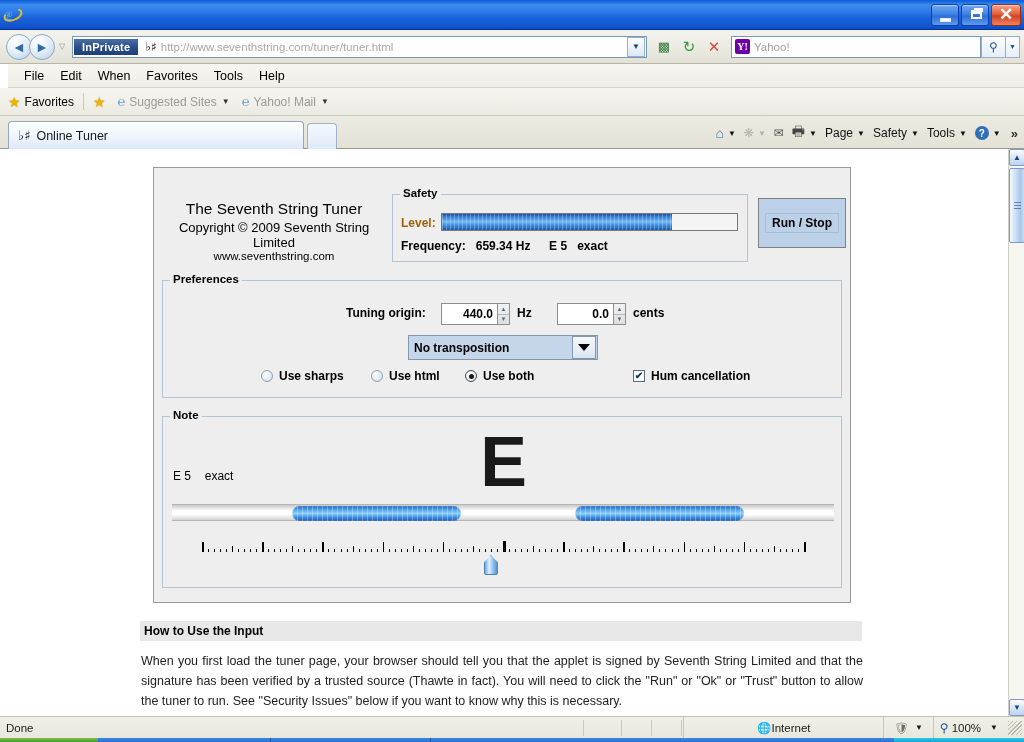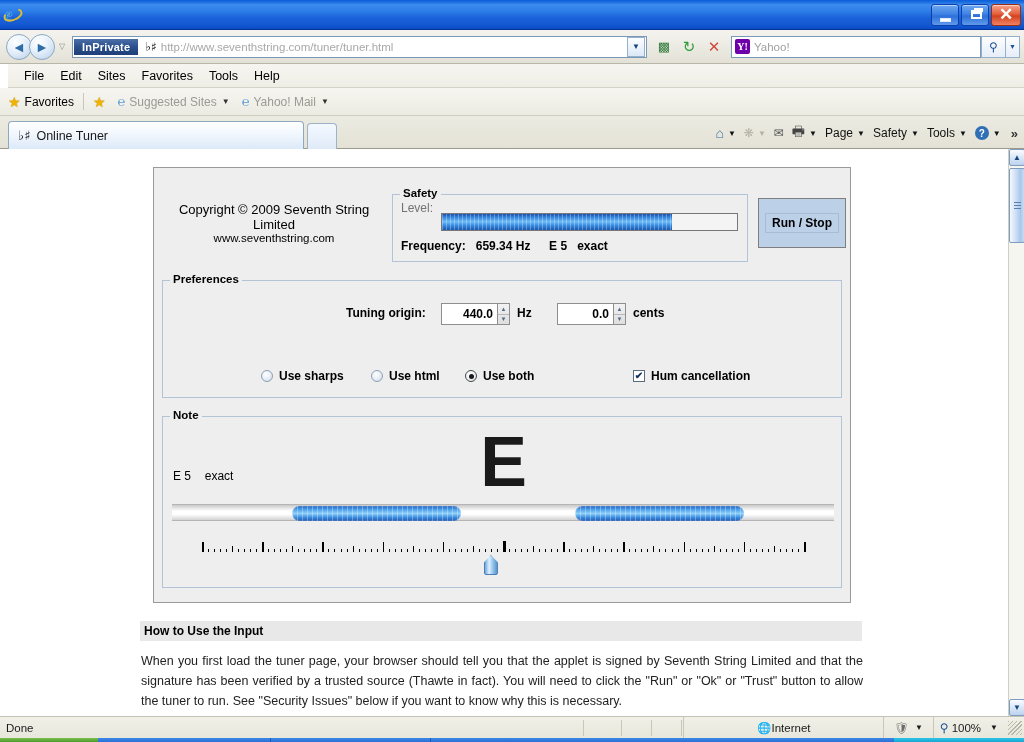--- a/index.html
+++ b/index.html
@@ -195,21 +195,21 @@
   .brand .l3 { font-size:11.5px; color:#000; }
 
   .grp {
     position:absolute; border:1px solid #b3c4d6; background:transparent;
   }
   .grp > .legend {
     position:absolute; top:-8px; left:7px; background:#eeeeee;
     padding: 0 3px; font-size:11.5px; font-weight:bold; color:#000;
   }
   #g-input { left:238px; top:26px; width:356px; height:68px; }
-  .lvl-label { position:absolute; left:8px; top:6px; font-size:12px; font-weight:normal; color:#737373; }
+  .lvl-label { position:absolute; left:8px; top:21px; font-size:12px; font-weight:bold; color:#a16207; }
   .lvl-track {
     position:absolute; left:48px; top:18px; width:297px; height:18px;
     background:#f4f4f4; border:1px solid #777;
   }
   .lvl-fill {
     position:absolute; left:0; top:0; height:16px; width:232px;
     background:
       repeating-linear-gradient(90deg, rgba(255,255,255,.28) 0 1px, rgba(255,255,255,0) 1px 4px),
       linear-gradient(180deg,#1a4fa8 0%, #2f7fd8 18%, #6fbcf6 48%, #3a8ee0 70%, #1b56b0 100%);
   }
@@ -460,21 +460,21 @@
     <span>⚲</span>
   </div>
   <div class="searchdrop">
     <span>▼</span>
   </div>
 </div>
 
 <div class="menubar">
   <div class="menuitem">File</div>
   <div class="menuitem">Edit</div>
-  <div class="menuitem">Sites</div>
+  <div class="menuitem">When</div>
   <div class="menuitem">Favorites</div>
   <div class="menuitem">Tools</div>
   <div class="menuitem">Help</div>
 </div>
 
 <div class="favbar">
   <div class="favlabel">
     <span class="star">★</span>
     <span>Favorites</span>
   </div>
@@ -537,20 +537,21 @@
   <div class="chevrons">
     <span>»</span>
   </div>
 </div>
 
 <div class="page">
 
   <div class="applet">
 
     <div class="brand">
+      <div class="l1">The Seventh String Tuner</div>
       <div class="l2">Copyright © 2009 Seventh String Limited</div>
       <div class="l3">www.seventhstring.com</div>
     </div>
 
     <div class="grp" id="g-input">
       <span class="legend">Safety</span>
       <span class="lvl-label">Level:</span>
       <div class="lvl-track">
         <div class="lvl-fill" id="level-fill" style="width: 230.1px;"></div>
       </div>
@@ -585,20 +586,26 @@
 
       <div class="spin" id="spin-cents">
         <div class="fld">0.0</div>
         <div class="arrows">
           <div>▲</div>
           <div>▼</div>
         </div>
       </div>
       <span class="unit" id="unit-cents">cents</span>
 
+      <div class="combo">
+        <span class="val">No transposition</span>
+        <span class="arrowbox">
+          <span class="tri"></span>
+        </span>
+      </div>
 
       <div class="radiorow">
         <label class="rb" id="rb-sharps">
           <span class="dot"></span>
           <span>Use sharps</span>
         </label>
         <label class="rb" id="rb-flats">
           <span class="dot"></span>
           <span>Use html</span>
         </label>

